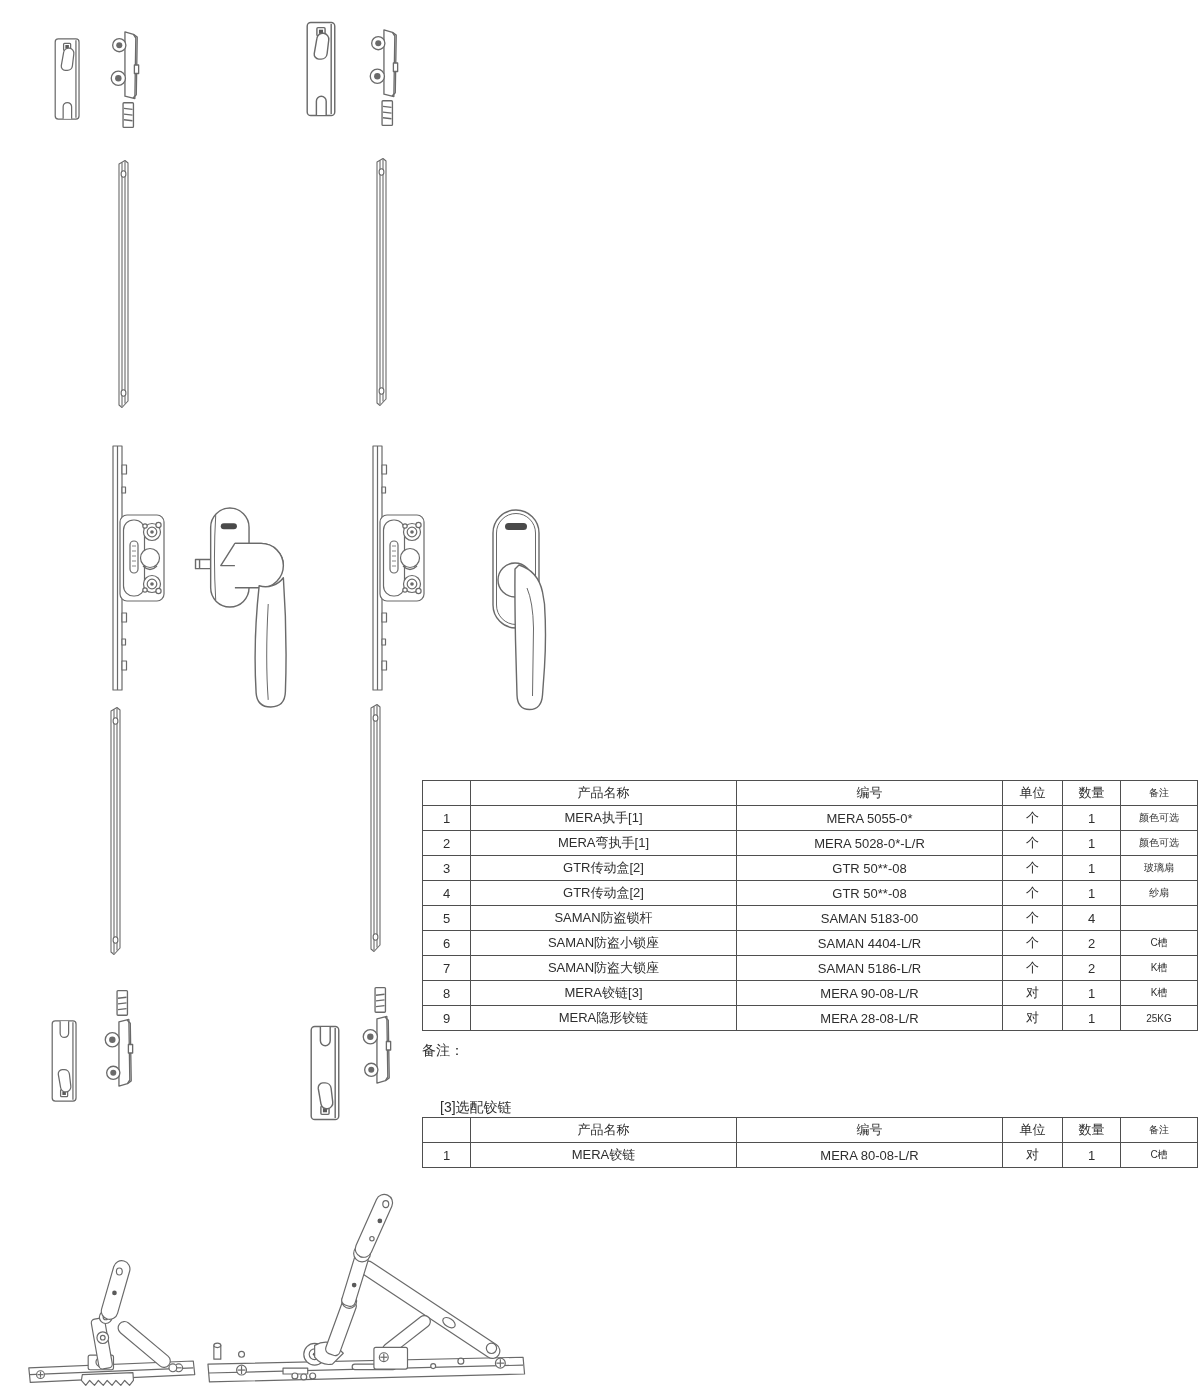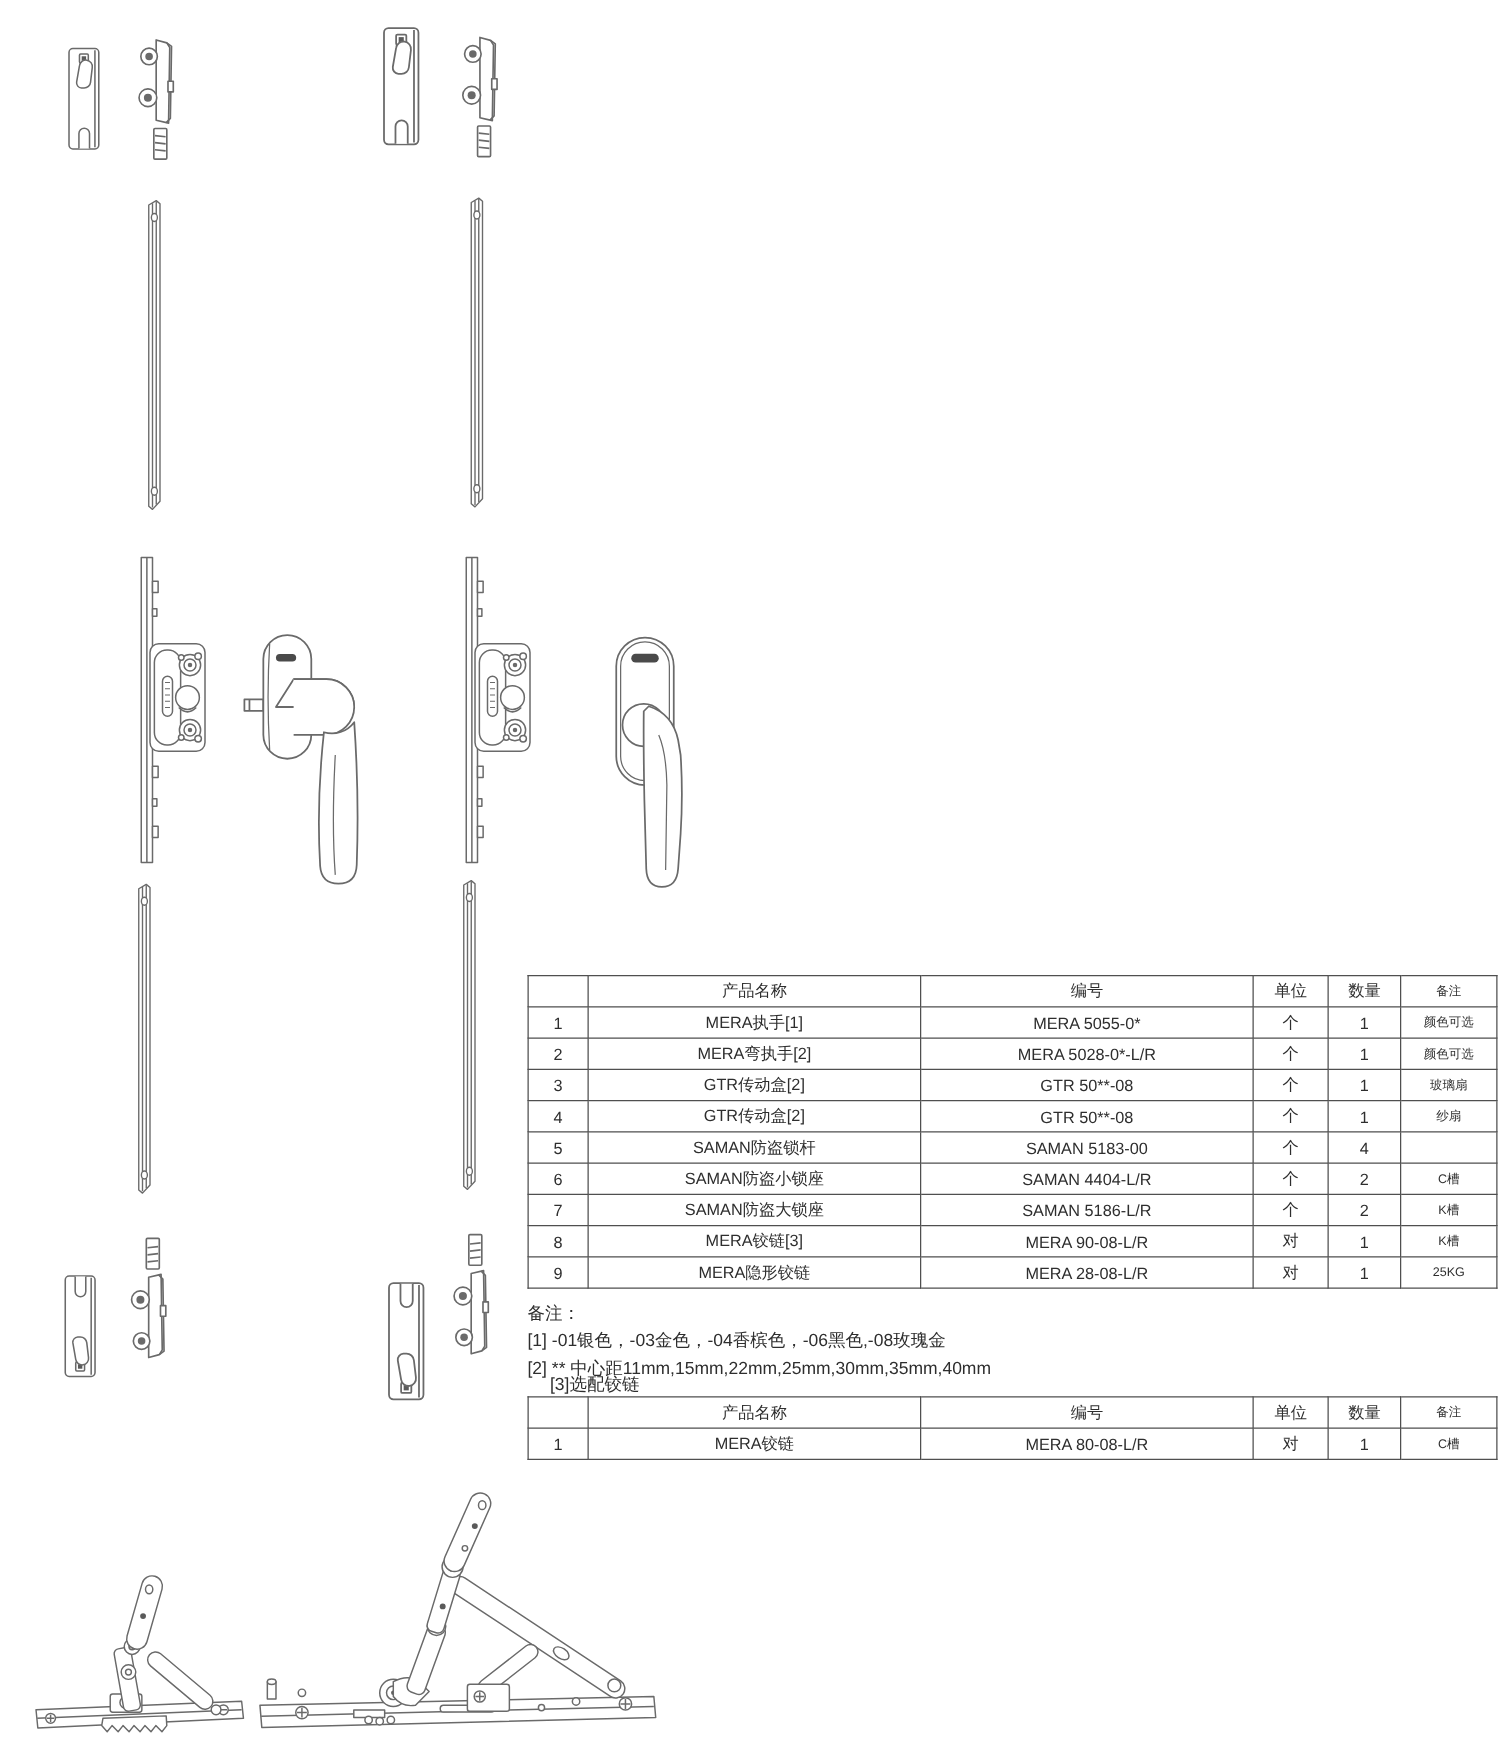--- a/index.html
+++ b/index.html
@@ -35,21 +35,20 @@
   }
   .parts-table .remark { font-size:10px;margin-top:29px; }
 
   .notes {
     position:absolute;
     left:422px; top:1039px;
     font-size:14px;
     line-height:22px;
     display:flex;
     color:#2e2e2e;
-    flex-direction:column;
   }
   .notes .notes-label { white-space:nowrap; }
   .caption {
     position:absolute;
     left:440px; top:1099px;
     font-size:14px;
     color:#2e2e2e;
   }
 </style>
 </head>
@@ -346,21 +345,21 @@
       <tr>
         <td>1</td>
         <td>MERA执手[1]</td>
         <td>MERA 5055-0*</td>
         <td>个</td>
         <td>1</td>
         <td class="remark">颜色可选</td>
       </tr>
       <tr>
         <td>2</td>
-        <td>MERA弯执手[2]</td>
+        <td>MERA弯执手[1]</td>
         <td>MERA 5028-0*-L/R</td>
         <td>个</td>
         <td>1</td>
         <td class="remark">颜色可选</td>
       </tr>
       <tr>
         <td>3</td>
         <td>GTR传动盒[2]</td>
         <td>GTR 50**-08</td>
         <td>个</td>
@@ -413,24 +412,20 @@
         <td>MERA 28-08-L/R</td>
         <td>对</td>
         <td>1</td>
         <td class="remark">25KG</td>
       </tr>
     </tbody>
 </table>
 
 <div class="notes">
   <span class="notes-label">备注：</span>
-  <span>
-    <span style="display:block">[1] -01银色，-03金色，-04香槟色，-06黑色,-08玫瑰金</span>
-    <span style="display:block">[2] ** 中心距11mm,15mm,22mm,25mm,30mm,35mm,40mm</span>
-  </span>
 </div>
 
 <div class="caption">[3]选配铰链</div>
 
 <table class="parts-table" style="left:422px; top:1117px; width:776px;">
   <colgroup>
     <col style="width:48px">
       <col style="width:266px">
       <col style="width:266px">
     <col style="width:60px">

